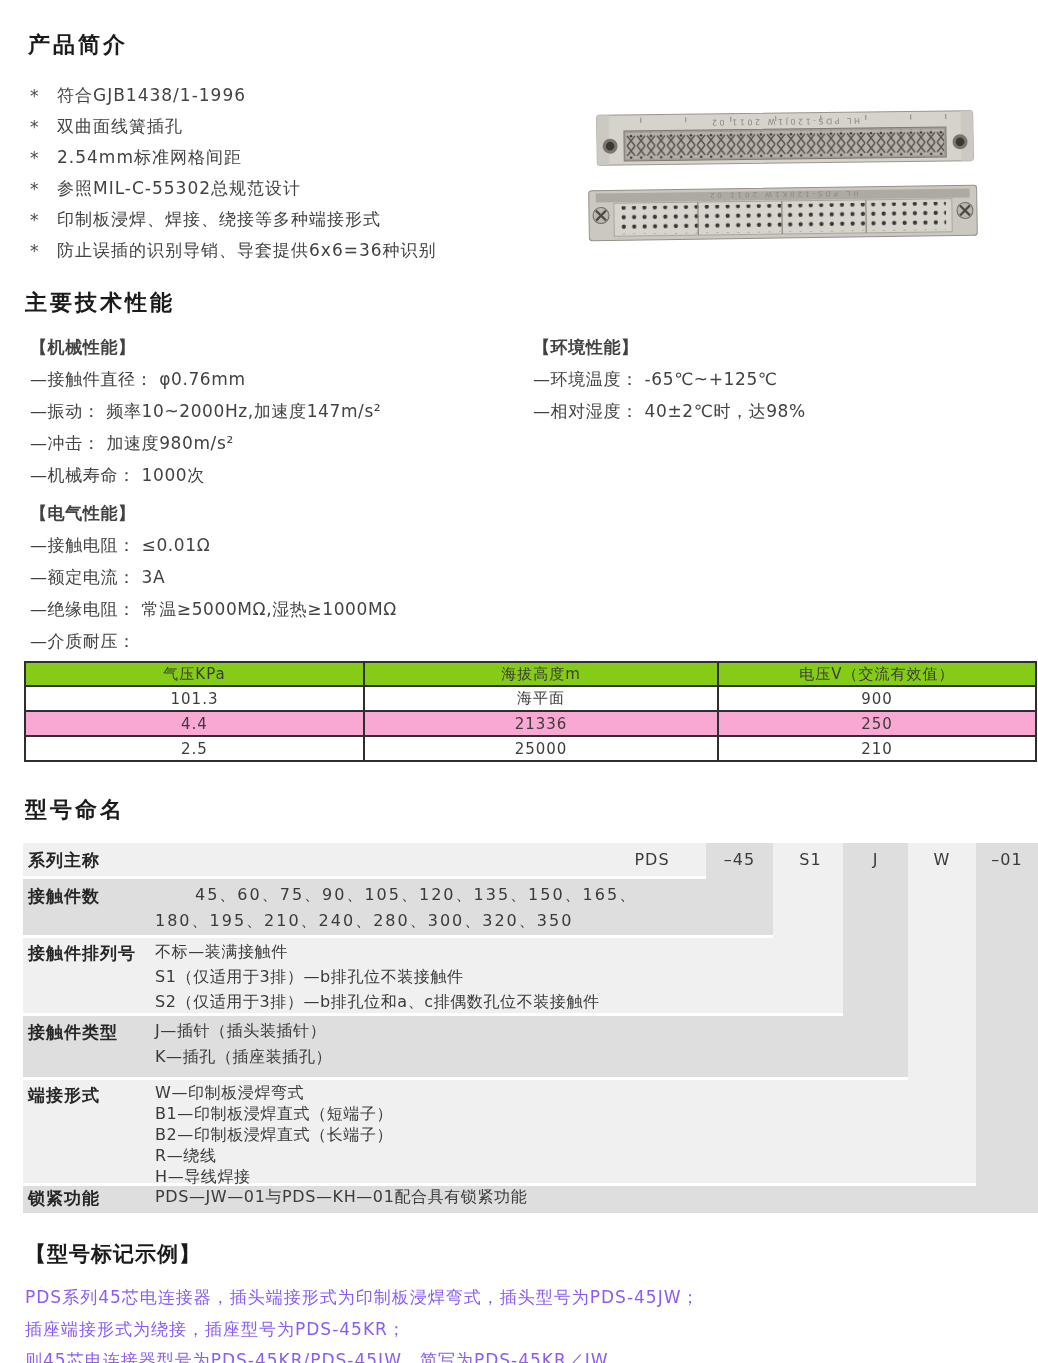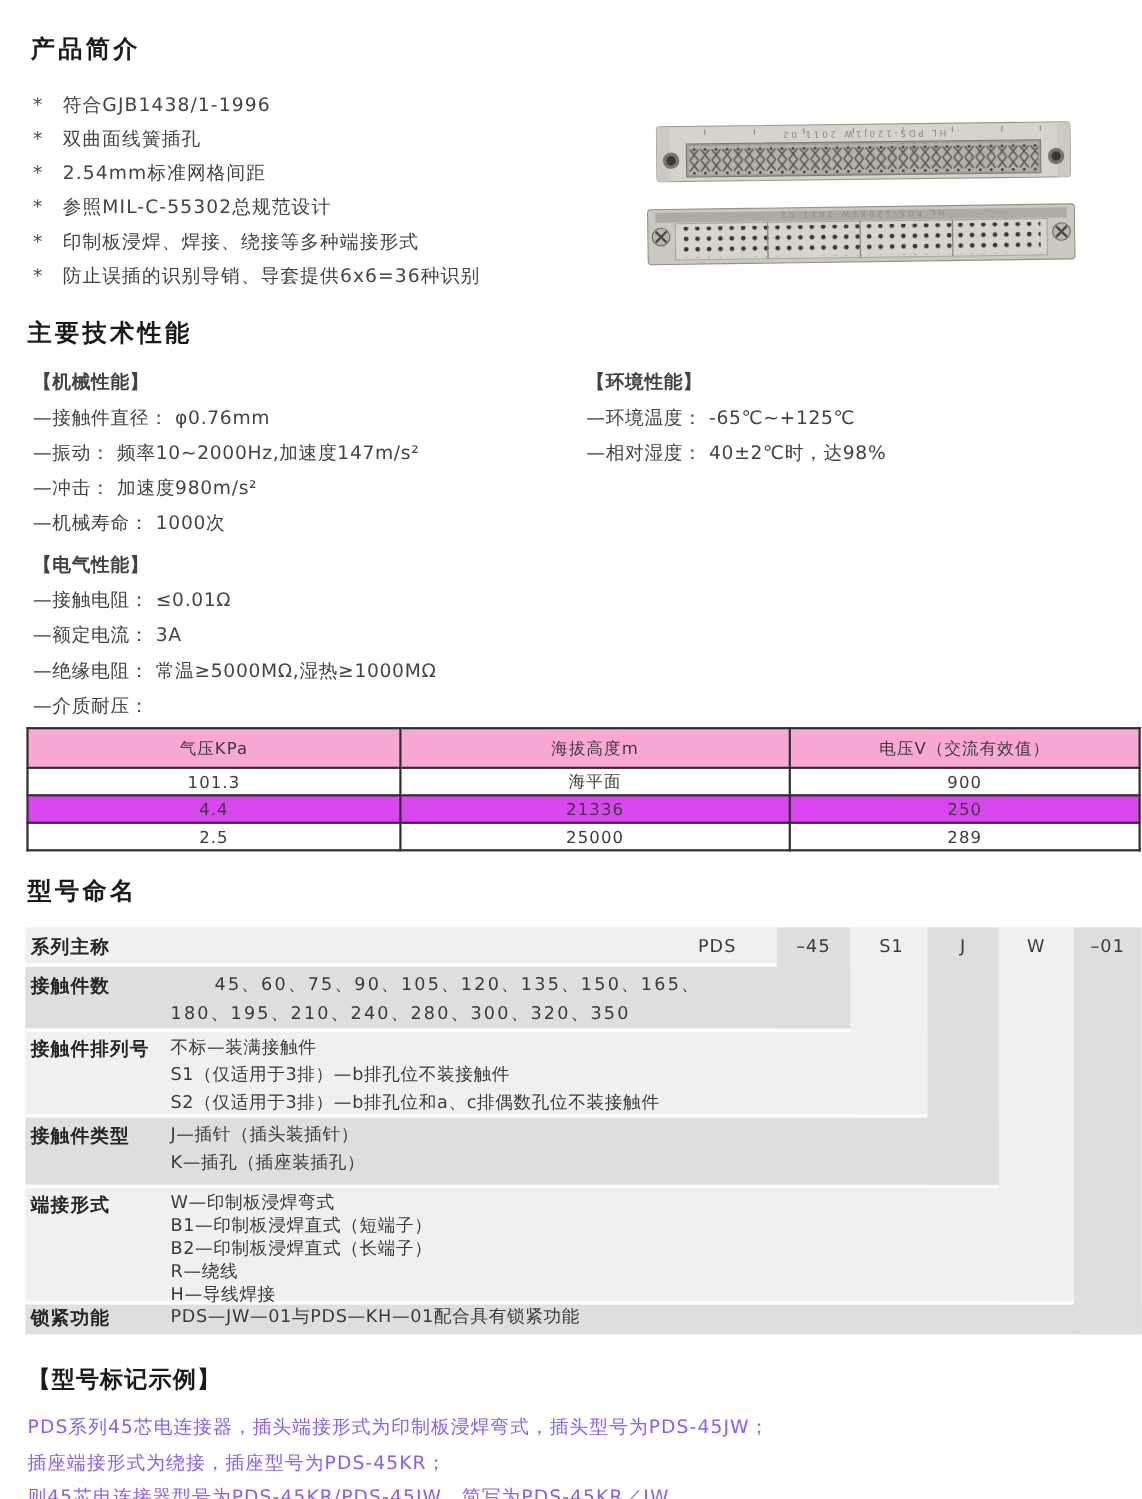--- a/index.html
+++ b/index.html
@@ -22,23 +22,23 @@
   
   .spec-block { position:absolute; }
   .spec-block .line { height:32px; display:flex; align-items:center; font-size:17px; color:#424242; letter-spacing:0.6px; }
   .spec-header { font-weight:bold; color:#252525; letter-spacing:1px; }
   
   table.pressure { position:absolute; left:24px; top:661px; width:1011px; border-collapse:collapse; table-layout:fixed; }
   table.pressure th, table.pressure td {
     border:2px solid #2e2e2e; text-align:center; vertical-align:middle;
     font-size:15px; color:#3c3c3c; font-weight:normal; letter-spacing:1px;
   }
-  table.pressure th { height:36px; background:#f9a8d4; }
+  table.pressure th { height:24px; background:#84cc16; }
   table.pressure td { height:25px; background:#ffffff; }
-  table.pressure tr.gray td { background:#d946ef; }
+  table.pressure tr.gray td { background:#f9a8d4; }
   
   .stair { position:absolute; left:23px; top:843px; width:1015px; height:372px; }
   .blk { position:absolute; }
   .shade-light { background:#f0f0f0; }
   .shade-dark  { background:#dedede; }
   .stair-label { position:absolute; left:5px; font-size:17px; font-weight:bold; color:#262626; letter-spacing:1px; height:22px; }
   .code { position:absolute; top:5px; height:24px; line-height:24px; text-align:center; font-size:16px; color:#3a3a3a; letter-spacing:1px; }
   .sline { position:absolute; left:132px; height:20px; line-height:20px; font-size:16px; color:#3a3a3a; letter-spacing:0.6px; white-space:nowrap; }
   .sline.nums { letter-spacing:2px; }
   
@@ -161,21 +161,21 @@
     <td>900</td>
   </tr>
   <tr class="gray">
     <td>4.4</td>
     <td>21336</td>
     <td>250</td>
   </tr>
   <tr>
     <td>2.5</td>
     <td>25000</td>
-    <td>289</td>
+    <td>210</td>
   </tr>
 </tbody>
   </table>
 
 <h1 class="section-title" style="left:25px; top:795px;">型号命名</h1>
 
 <div class="stair">
 
   <div class="blk shade-dark" style="left:683px; top:0; width:67px; height:92px;"></div>
   <div class="blk shade-light" style="left:750px; top:0; width:70px; height:170px;"></div>

